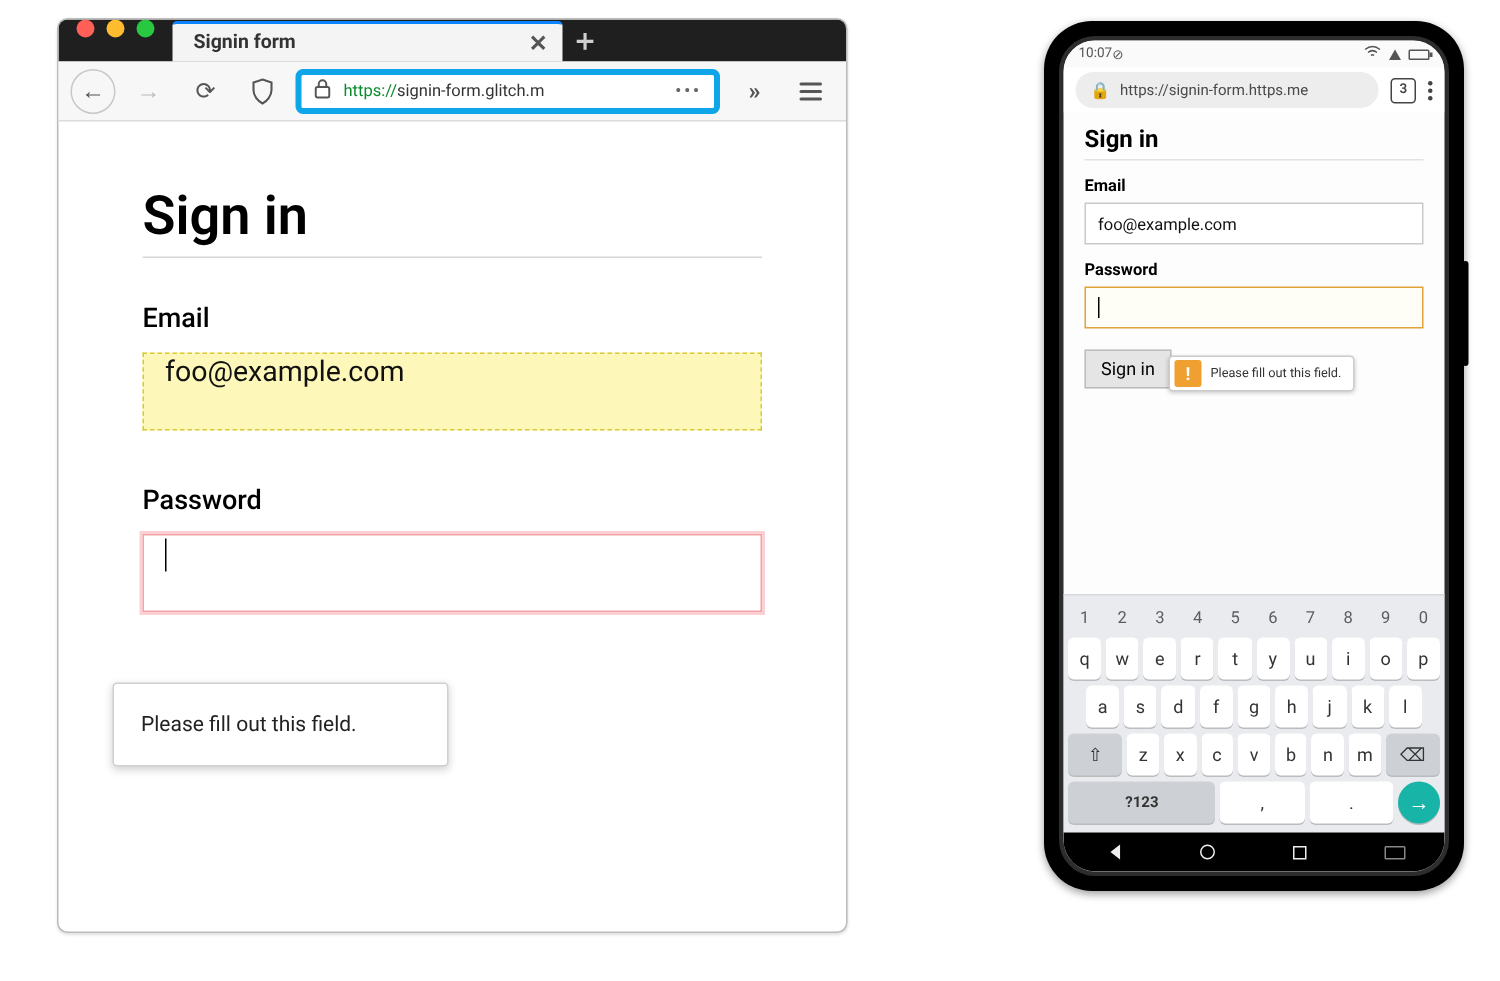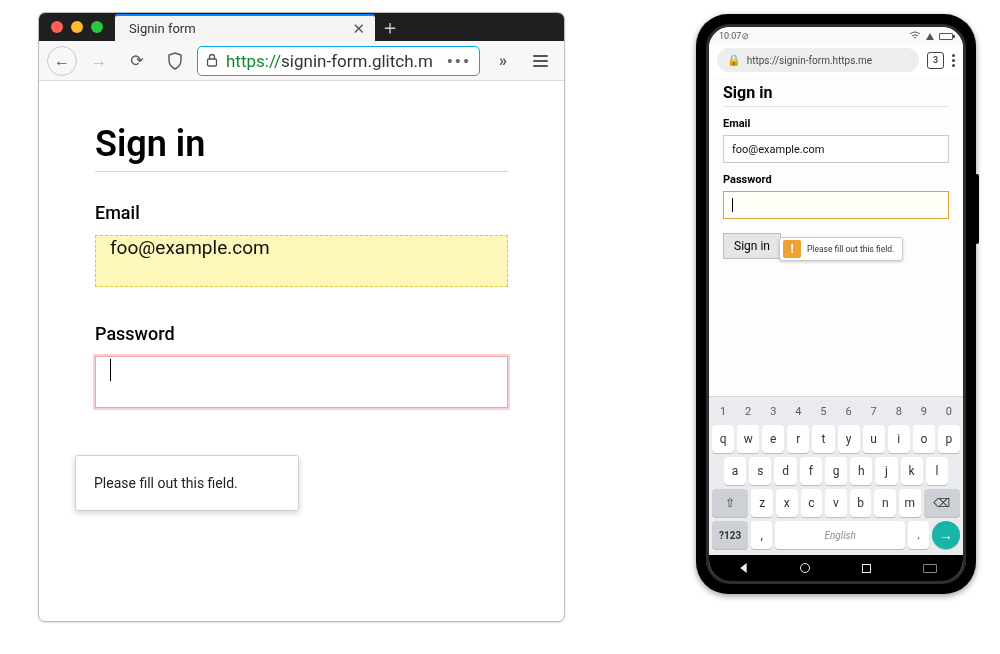--- a/index.html
+++ b/index.html
@@ -8,21 +8,21 @@
   body{width:1000px;height:654px;background:#fff;position:relative;overflow:hidden;}
   *{box-sizing:border-box;}
 
   
   
   .desktop{
     position:absolute;left:38px;top:12px;width:527px;height:610px;
     border:1px solid #bcbcbc;border-radius:7px;overflow:hidden;
     background:#fff;box-shadow:0 1px 2px rgba(0,0,0,.12);
   }
-  .d-titlebar{height:28px;background:#1f1f1f;display:flex;align-items:center;}
+  .d-titlebar{height:28px;background:#1f1f1f;display:flex;align-items:flex-start;font-weight:bold;}
   .traffic{display:flex;align-items:center;gap:8px;padding:0 12px;}
   .dot{width:12px;height:12px;border-radius:50%;}
   .dot.r{background:#ff5f57;} .dot.y{background:#febc2e;} .dot.g{background:#28c840;}
   .tab{
     height:27px;align-self:flex-end;min-width:260px;background:#f4f4f4;
     border-top-left-radius:3px;border-top-right-radius:3px;
     display:flex;align-items:center;justify-content:space-between;
     padding:0 10px 0 14px;font-size:13px;color:#333;
     border-top:2px solid #0a84ff;
   }
@@ -32,22 +32,22 @@
     height:40px;background:#f7f7f7;border-bottom:1px solid #dcdcdc;
     display:flex;align-items:center;padding:0 8px;gap:6px;
   }
   .navbtn{
     width:32px;height:32px;border-radius:4px;display:flex;align-items:center;justify-content:center;
     color:#555;font-size:16px;
   }
   .navbtn.circled{border:1px solid #c8c8c8;border-radius:50%;width:30px;height:30px;}
   .navbtn.disabled{color:#bcbcbc;}
   .url{
-    flex:1;height:30px;border:1px solid #0ea5e9;border-radius:5px;background:#fff;
-    display:flex;align-items:center;padding:0 8px;gap:8px;font-size:17px;color:#333;
+    flex:1;height:30px;border:4px solid #0ea5e9;border-radius:5px;background:#fff;
+    display:flex;align-items:center;padding:0 8px;gap:8px;font-size:11px;color:#333;
     overflow:hidden;white-space:nowrap;
   }
   .url .proto{color:#0d8a2e;}
   .url .more{margin-left:auto;color:#666;letter-spacing:2px;font-weight:bold;}
   .chev2{font-weight:bold;color:#555;letter-spacing:-2px;}
   .hamb{display:flex;flex-direction:column;gap:3px;}
   .hamb span{width:15px;height:2px;background:#555;border-radius:1px;}
   
   .d-content{padding:42px 56px 0 56px;position:relative;}
   .d-content h1{font-size:36px;font-weight:600;margin:0 0 6px 0;}
@@ -316,21 +316,20 @@
             <div class="key">v</div>
             <div class="key">b</div>
             <div class="key">n</div>
             <div class="key">m</div>
           </div>
         <div class="key wide">⌫</div>
       </div>
       <div class="krow">
         <div class="key sym" style="flex:1.4">?123</div>
         <div class="key" style="flex:.8">,</div>
-        <div class="key space">English</div>
         <div class="key" style="flex:.8">.</div>
         <div class="key enter">→</div>
       </div>
     </div>
 
     <div class="navbar">
       <div class="nb tri"></div>
       <div class="nb circ"></div>
       <div class="nb sq"></div>
       <div class="nb kbdic"></div>

